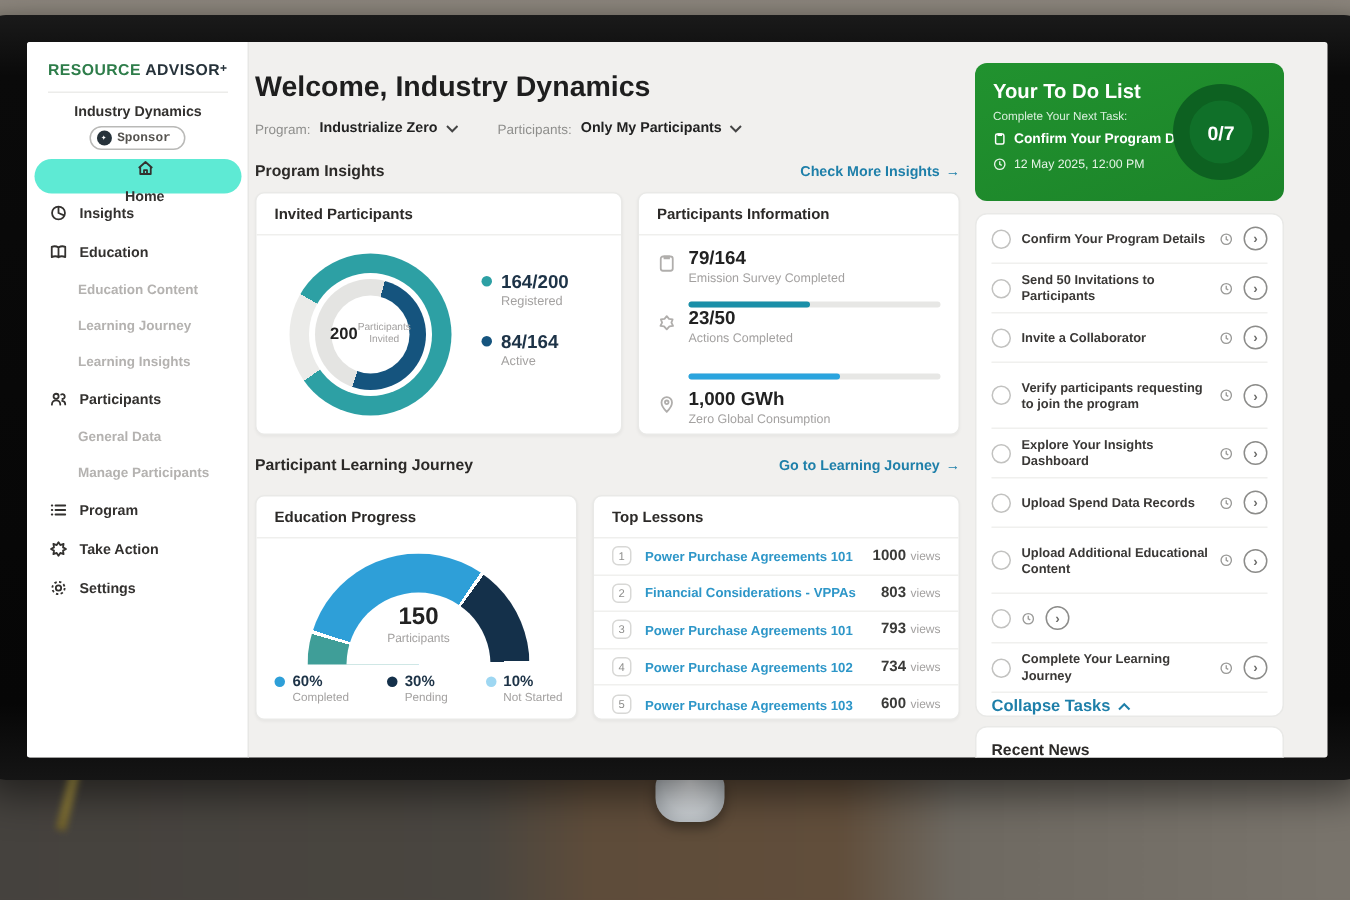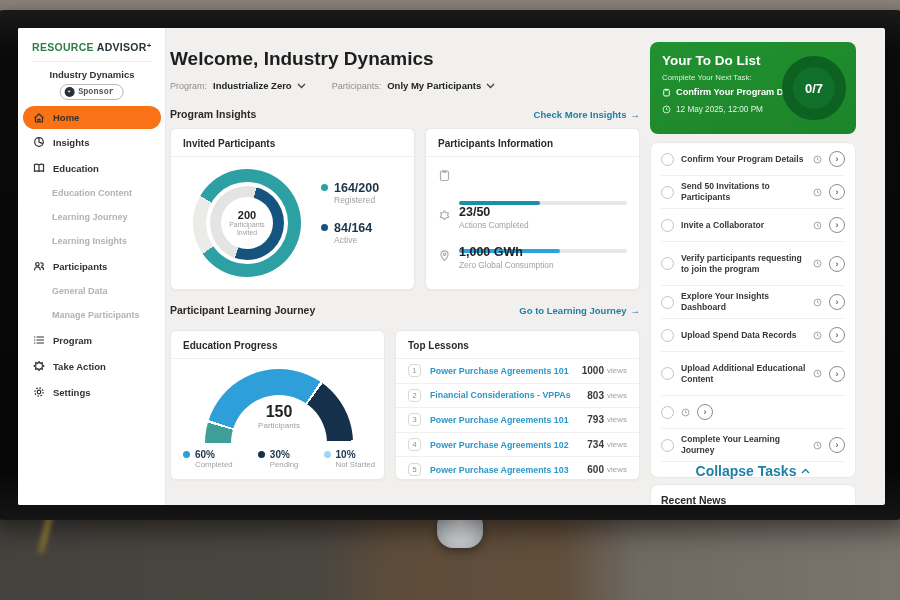--- a/index.html
+++ b/index.html
@@ -38,21 +38,21 @@
     font-size:9.5px; font-weight:bold; color:#32302e; }
   .sponsor-badge { position:absolute; left:50%; top:56px; transform:translateX(-50%);
     display:inline-flex; align-items:center; gap:4px; border:1px solid #b9b9b7; border-radius:10px;
     padding:2px 9px 2px 4px; background:#fff;font-family:Liberation Mono, monospace; }
   .sponsor-dot { width:10px; height:10px; border-radius:50%; background:#26323a; color:#fff;
     font-size:6px; line-height:10px; text-align:center; }
   .sponsor-label { font-size:8.5px; color:#55534f; font-weight:bold; }
   .nav { position:absolute; left:0; top:78px; width:148px; }
   .nav-item { position:relative; display:flex; align-items:center; gap:8px; height:26px; padding-left:14px;
     font-size:9.5px; font-weight:bold; color:#33312f; cursor:pointer; }
-  .nav-item.active { background:#f97316; border-radius:13px; margin:0 5px; padding-left:9px; height:23px; }
+  .nav-item.active { background:#5eead4; border-radius:13px; margin:0 5px; padding-left:9px; height:23px;flex-direction:column; }
   .nav-item .ic { display:flex; width:13px; height:13px; align-items:center; justify-content:center; }
   .nav-sub { display:flex; align-items:center; height:24px; padding-left:34px; font-size:9px;
     color:#b4b2b0; font-weight:bold; cursor:pointer; }
 
   
   .welcome { position:absolute; left:152px; top:20px; font-size:19px; font-weight:bold; color:#1e1e1e; }
   .filters { position:absolute; left:152px; top:52px; display:flex; gap:26px; align-items:center; }
   .filter { display:flex; gap:6px; align-items:center; }
   .filter-label { font-size:9px; color:#8f8f8d; }
   .filter-value { font-size:9.5px; font-weight:bold; color:#222; cursor:pointer; display:flex; gap:5px; align-items:center; }
@@ -64,21 +64,21 @@
   .card { position:absolute; background:#fff; border:1px solid #e9e9e7; border-radius:6px;
     box-shadow:0 1px 2px rgba(0,0,0,.04); }
   .card-title { font-size:10px; font-weight:bold; color:#2c2a28; padding:9px 12px 7px; border-bottom:1px solid #efefed; }
 
   
   .donut-wrap { position:absolute; left:22px; top:40px; width:108px; height:108px; }
   .donut-outer { position:absolute; inset:0; border-radius:50%; }
   .donut-hole1 { position:absolute; left:13px; top:13px; width:82px; height:82px; border-radius:50%; background:#fff; }
   .donut-inner { position:absolute; left:17px; top:17px; width:74px; height:74px; border-radius:50%; }
   .donut-hole2 { position:absolute; left:11px; top:11px; width:52px; height:52px; border-radius:50%; background:#fff;
-    display:flex; flex-direction:column; align-items:center; justify-content:center; text-align:center; }
+    display:flex; align-items:center; justify-content:center; text-align:center; }
   .donut-center-val { font-size:11px; font-weight:bold; color:#222; }
   .donut-center-lab { font-size:6.8px; color:#a3a1a0; line-height:1.25; }
   .donut-legend { position:absolute; left:150px; top:52px; display:flex; flex-direction:column; gap:16px; }
   .dleg-row { display:flex; gap:6px; }
   .dleg-dot { width:7px; height:7px; border-radius:50%; margin-top:3px; }
   .dleg-val { font-size:12.5px; font-weight:bold; color:#1d3347; }
   .dleg-lab { font-size:8.5px; color:#a3a1a0; }
 
   
   .info-row { position:absolute; left:12px; width:190px; display:flex; gap:8px; }
@@ -124,22 +124,22 @@
   .todo-card { position:absolute; left:632px; top:114px; width:206px; height:336px; background:#fff;
     border:1px solid #e9e9e7; border-radius:8px; padding:0 10px; }
   .todo-item { display:flex; align-items:center; gap:7px; border-bottom:1px solid #f0f0ee; cursor:pointer; }
   .todo-item.h1 { height:33px; }
   .todo-item.h2 { height:44px; }
   .todo-check { width:13px; height:13px; border:1.4px solid #c2c2c0; border-radius:50%; flex:none; }
   .todo-label { font-size:8.6px; font-weight:bold; color:#3a3836; line-height:1.25; flex:1; }
   .todo-clock { flex:none; width:9px; height:9px; }
   .todo-go { flex:none; width:16px; height:16px; border:1.4px solid #8c8c8a; border-radius:50%;
     display:flex; align-items:center; justify-content:center; font-size:9px; color:#6d6d6b; font-weight:bold; }
-  .collapse-row { height:17px; display:flex; align-items:center; justify-content:center; gap:5px;
-    font-size:14px; font-weight:bold; color:#1e7fa9; cursor:pointer; }
+  .collapse-row { height:17px; display:flex; align-items:center; gap:5px;
+    font-size:11px; font-weight:bold; color:#1e7fa9; cursor:pointer; }
 
   .news-card { position:absolute; left:632px; top:456px; width:206px; height:40px; background:#fff;
     border:1px solid #e9e9e7; border-radius:8px 8px 0 0; }
   .news-title { font-size:10.5px; font-weight:bold; color:#2c2a28; padding:9px 10px 6px; border-bottom:1px solid #efefed; }
 
   svg { display:block; }
 </style>
 </head>
 <body>
 
@@ -294,37 +294,41 @@
         </div>
       </div>
 
       <div class="card" style="left:407px; top:100px; width:215px; height:162px;">
         <div class="card-title">Participants Information</div>
         <div class="info-row" style="top:36px;">
           <svg class="info-ic" viewBox="0 0 13 13" fill="none" stroke="#b0aeac" stroke-width="1.2">
               <rect x="2.5" y="2" width="8" height="9.5" rx="1.5"></rect>
               <path d="M5 2 H8 V3.2 H5 Z" fill="#b0aeac"></path>
             </svg>
+          <span>
+            <div class="info-val">79/164</div>
+            <div class="info-lab">Emission Survey Completed</div>
+          </span>
         </div>
         <div class="bar-track" style="top:72px;">
           <div class="bar-fill" style="background: rgb(26, 143, 168); width: 48%;"></div>
         </div>
         <div class="info-row" style="top:76px;">
           <svg class="info-ic" viewBox="0 0 13 13" fill="none" stroke="#b0aeac" stroke-width="1.2" stroke-linejoin="round">
               <path d="M6.5 1.8 L8 3.6 L10.4 3.9 L9.6 6.1 L10.7 8.3 L8.3 8.6 L6.5 10.6 L4.7 8.6 L2.3 8.3 L3.4 6.1 L2.6 3.9 L5 3.6 Z"></path>
             </svg>
           <span>
             <div class="info-val">23/50</div>
             <div class="info-lab">Actions Completed</div>
           </span>
         </div>
         <div class="bar-track" style="top:120px;">
           <div class="bar-fill" style="background: rgb(42, 164, 222); width: 60%;"></div>
         </div>
-        <div class="info-row" style="top:116px;">
+        <div class="info-row" style="top:130px;">
           <svg class="info-ic" viewBox="0 0 13 13" fill="none" stroke="#b0aeac" stroke-width="1.2">
               <path d="M6.5 11.5 C6.5 11.5 10 8 10 5.3 A3.5 3.5 0 0 0 3 5.3 C3 8 6.5 11.5 6.5 11.5 Z"></path>
               <circle cx="6.5" cy="5.2" r="1.2"></circle>
             </svg>
           <span>
             <div class="info-val">1,000 GWh</div>
             <div class="info-lab">Zero Global Consumption</div>
           </span>
         </div>
       </div>

